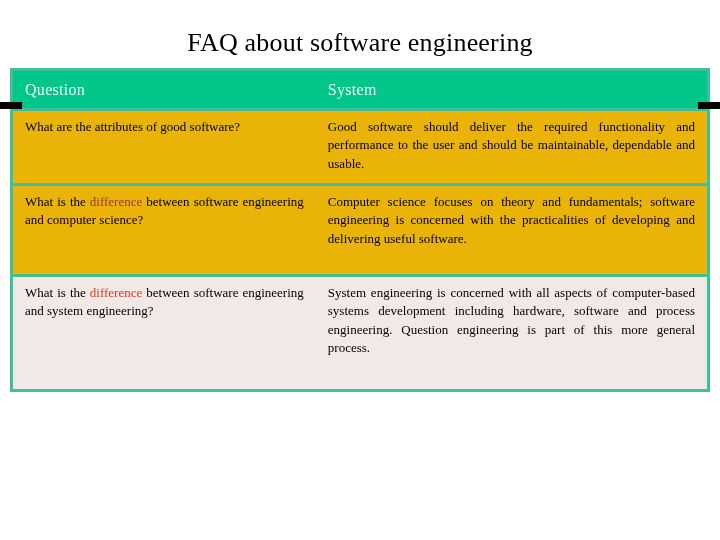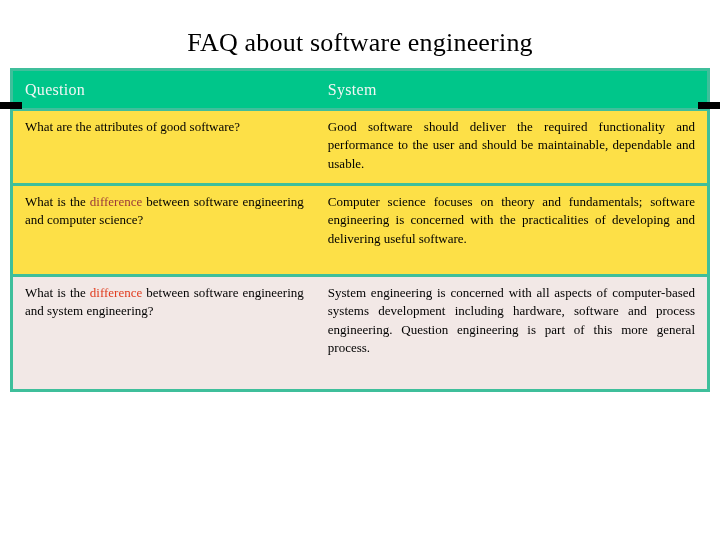--- a/index.html
+++ b/index.html
@@ -66,21 +66,21 @@
     font-family: "Liberation Serif", "DejaVu Serif", serif;
     font-size: 13px;
     line-height: 1.42;
     color: #000000;
     vertical-align: top;
     border-top: 3px solid #3fbf9b;
     padding: 7px 12px 7px 12px;
   }
 
   .faq-table tbody tr.tint td { background: #f2e8e6; }
-  .faq-table tbody tr.plain td { background: #fde047; }
+  .faq-table tbody tr.plain td { background: #eab308; }
 
   td.q-cell { text-align: justify; text-justify: inter-word; padding-right: 16px; }
   td.a-cell { text-align: justify; text-justify: inter-word; padding-right: 14px; }
 
   
   td.q-cell, td.a-cell { text-align-last: left; }
 
   .hl-dark { color: #9b3a3a; }
   .hl-red  { color: #e03c1f; }
 

